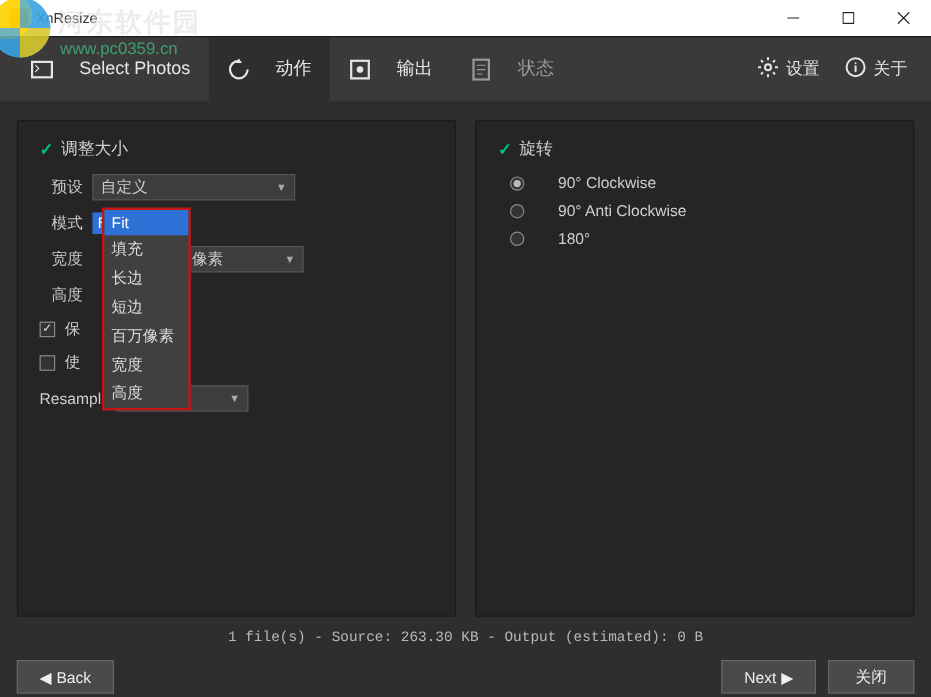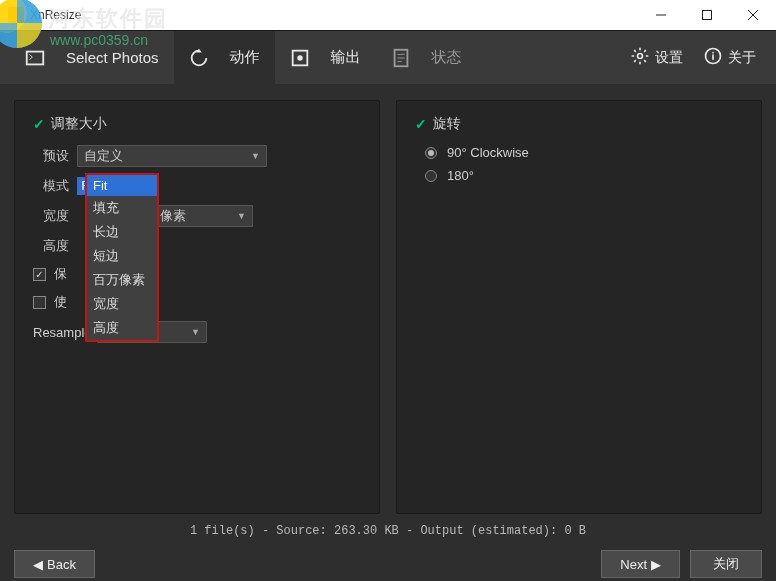--- a/index.html
+++ b/index.html
@@ -29,36 +29,36 @@
 .content { display: flex; padding: 16px 14px 0 14px; gap: 16px; height: 430px; position: relative; }
 .panel { flex: 1; background: #252525; border: 1px solid #1a1a1a; border-radius: 2px; padding: 14px 18px 18px 18px; position: relative; }
 .panel-title { display: flex; align-items: center; gap: 6px; font-size: 14px; margin-bottom: 12px; }
 .panel-title .chk { color: #00c27a; font-weight: bold; }
 
 .row { display: flex; align-items: center; gap: 8px; margin-bottom: 10px; font-size: 13px; }
 .row .label { width: 36px; text-align: right; color: #c8c8c8; }
 .preset-row .label { width: 36px; }
 .combo { background: #3d3d3d; border: 1px solid #555; height: 22px; display: flex; align-items: center; padding: 0 6px; color: #ccc; min-width: 100px; position: relative; }
 .combo .caret { margin-left: auto; font-size: 9px; color: #aaa; }
-.preset-combo { width: 190px; gap: 37px; }
+.preset-combo { width: 169px; gap: 37px; }
 .unit-combo { width: 58px; }
 .resample-combo { width: 110px; }
 
 .mode-value { background: #2d70d6; color: #fff; padding: 1px 4px; width: 68px; height: 18px; display: flex; align-items: center; font-family: monospace; font-size: 12px; }
 
 .dropdown { position: absolute; left: 70px; top: 72px; width: 74px; background: #404040; border: 2px solid #c41515; z-index: 10; }
 .dropdown .opt { padding: 3px 6px; font-size: 13px; color: #ddd; }
 .dropdown .opt.sel { background: #2d70d6; color: #fff; }
 
 .smallchk { width: 13px; height: 13px; border: 1px solid #888; display: inline-flex; align-items: center; justify-content: center; font-size: 10px; color: #fff; background: #333; }
 .smallchk.checked::after{content:"✓";color:#ddd;font-size:10px;}
 
 .radio { width: 12px; height: 12px; border-radius: 50%; border: 1px solid #888; background: #333; display: inline-block; position: relative; }
 .radio.sel::after { content: ""; position: absolute; inset: 2px; background: #bbb; border-radius: 50%; }
-.rot-row { display: flex; align-items: center; gap: 10px; margin: 6px 0 8px 10px; font-size: 13px; }
+.rot-row { display: flex; align-items: center; gap: 28px; margin: 6px 0 8px 10px; font-size: 13px; }
 
 .status-line { text-align: center; color: #b8b8b8; font-size: 12px; padding: 10px 0 6px 0; font-family: "Courier New", monospace; }
 
 .footer { display: flex; align-items: center; padding: 6px 14px 10px 14px; gap: 10px; }
 .footer .spacer { flex: 1; }
 .btn { background: #4a4a4a; border: 1px solid #666; color: #eee; height: 28px; padding: 0 18px; display: flex; align-items: center; font-size: 13px; gap: 4px; min-width: 72px; justify-content: center; }
 
 .ticon svg, .rtab svg { fill: #e6e6e6; }
 </style>
 </head>
@@ -214,20 +214,24 @@
     <div class="panel-title">
       <span class="chk">✓</span>
       <span>旋转</span>
     </div>
     <div class="rot-row">
       <span class="radio sel"></span>
       <span>90° Clockwise</span>
     </div>
     <div class="rot-row">
       <span class="radio"></span>
+      <span>90° Anti Clockwise</span>
+    </div>
+    <div class="rot-row">
+      <span class="radio"></span>
       <span>180°</span>
     </div>
   </div>
 </div>
 
 <div class="status-line">1 file(s) - Source: 263.30 KB - Output (estimated): 0 B</div>
 
 <div class="footer">
   <div class="btn">
     <span>◀</span>

